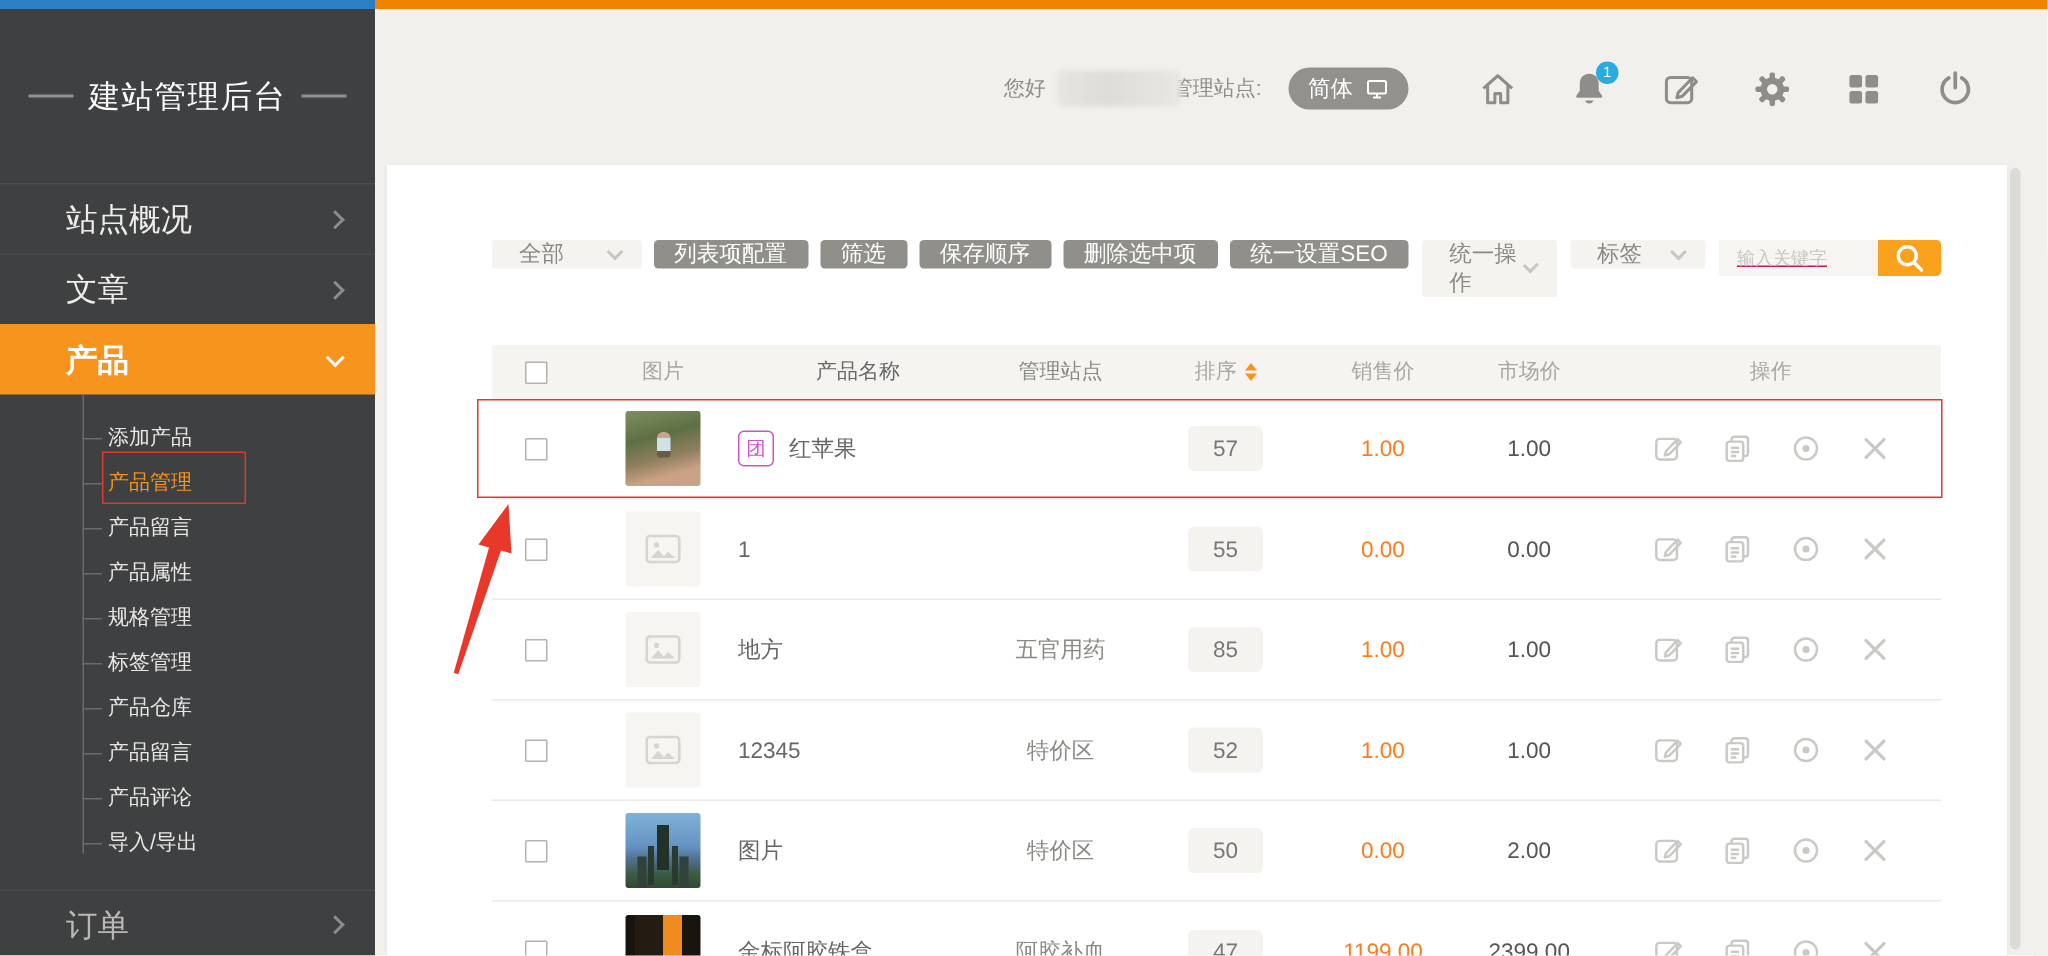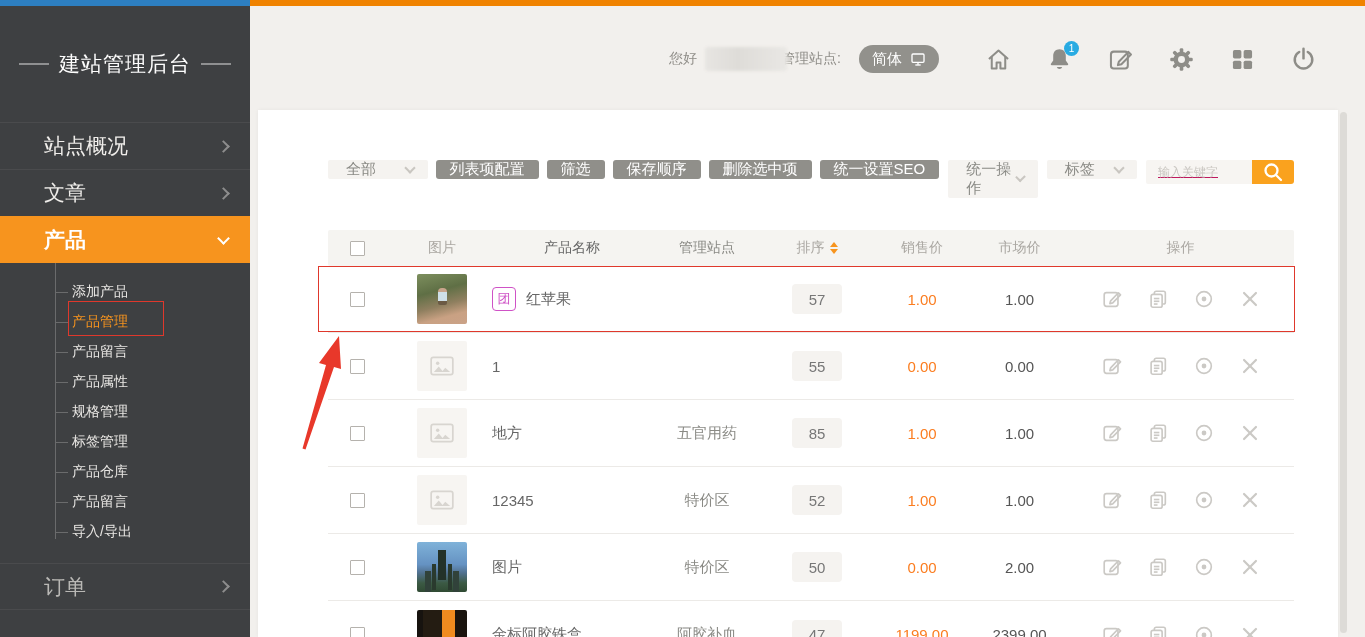--- a/index.html
+++ b/index.html
@@ -235,20 +235,23 @@
     <div class="sub-item">
         <span>标签管理</span>
       </div>
     <div class="sub-item">
         <span>产品仓库</span>
       </div>
     <div class="sub-item">
         <span>产品留言</span>
       </div>
     <div class="sub-item">
+        <span>产品评论</span>
+      </div>
+    <div class="sub-item">
         <span>导入/导出</span>
       </div>
   </div>
   <div class="menu-item order-item">
     <span class="lbl">订单</span>
     <span class="chev right"></span>
   </div>
 </aside>
 
 <header class="pageheader">

